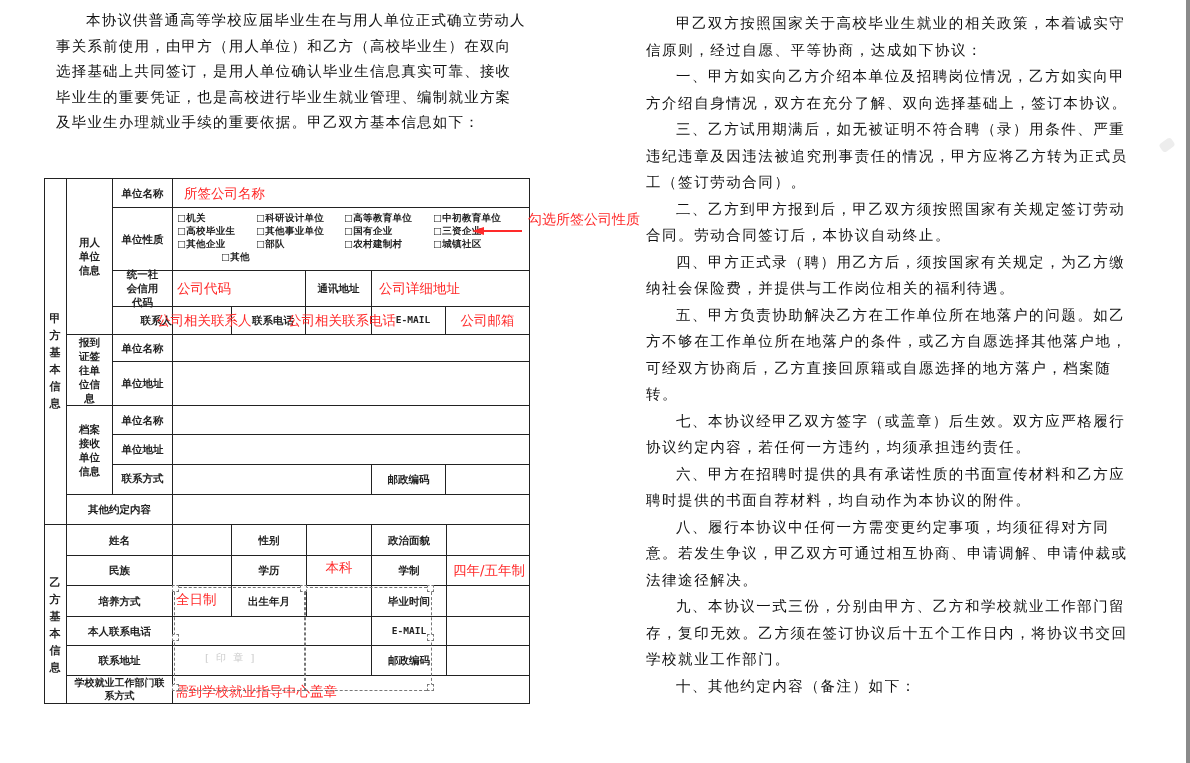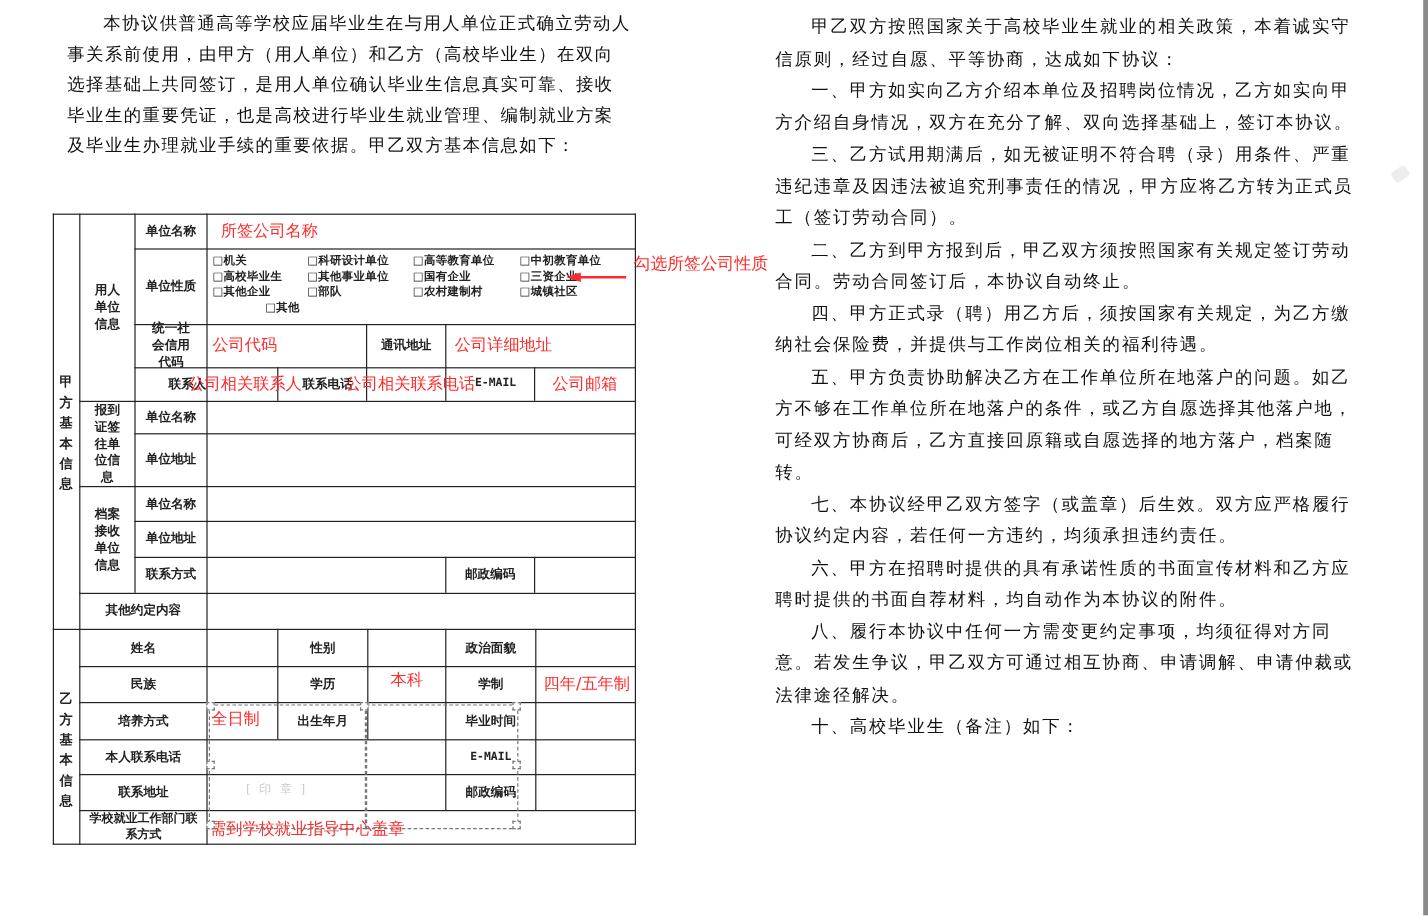--- a/index.html
+++ b/index.html
@@ -116,21 +116,21 @@
   <div class="cell" style="left:113px;top:334px;width:59px;height:27px;">单位名称</div>
   <div class="cell" style="left:173px;top:334px;width:356px;height:27px;"></div>
   <div class="cell" style="left:113px;top:361px;width:59px;height:44px;">单位地址</div>
   <div class="cell" style="left:173px;top:361px;width:356px;height:44px;"></div>
 
   <div class="cell" style="left:67px;top:405px;width:45px;height:89px;padding:0 7px;box-sizing:border-box;">档案接收单位信息</div>
   <div class="cell" style="left:113px;top:405px;width:59px;height:29px;">单位名称</div>
   <div class="cell" style="left:173px;top:405px;width:356px;height:29px;"></div>
   <div class="cell" style="left:113px;top:434px;width:59px;height:30px;">单位地址</div>
   <div class="cell" style="left:173px;top:434px;width:356px;height:30px;"></div>
-  <div class="cell" style="left:113px;top:464px;width:59px;height:30px;">联系方式</div>
+  <div class="cell" style="left:113px;top:464px;width:59px;height:30px;font-family:Liberation Serif, serif;">联系方式</div>
   <div class="cell" style="left:173px;top:464px;width:198px;height:30px;"></div>
   <div class="cell" style="left:372px;top:464px;width:73px;height:30px;">邮政编码</div>
   <div class="cell" style="left:446px;top:464px;width:83px;height:30px;"></div>
 
   <div class="cell" style="left:67px;top:494px;width:105px;height:30px;">其他约定内容</div>
   <div class="cell" style="left:173px;top:494px;width:356px;height:30px;"></div>
 
   <div class="vlabel" style="left:48px;top:574px;">
     <span style="display:block;">乙方基本信息</span>
   </div>
@@ -191,17 +191,18 @@
 <div class="abs right-col">
   <p>甲乙双方按照国家关于高校毕业生就业的相关政策，本着诚实守信原则，经过自愿、平等协商，达成如下协议：</p>
   <p>一、甲方如实向乙方介绍本单位及招聘岗位情况，乙方如实向甲方介绍自身情况，双方在充分了解、双向选择基础上，签订本协议。</p>
   <p>三、乙方试用期满后，如无被证明不符合聘（录）用条件、严重违纪违章及因违法被追究刑事责任的情况，甲方应将乙方转为正式员工（签订劳动合同）。</p>
   <p>二、乙方到甲方报到后，甲乙双方须按照国家有关规定签订劳动合同。劳动合同签订后，本协议自动终止。</p>
   <p>四、甲方正式录（聘）用乙方后，须按国家有关规定，为乙方缴纳社会保险费，并提供与工作岗位相关的福利待遇。</p>
   <p>五、甲方负责协助解决乙方在工作单位所在地落户的问题。如乙方不够在工作单位所在地落户的条件，或乙方自愿选择其他落户地，可经双方协商后，乙方直接回原籍或自愿选择的地方落户，档案随转。</p>
   <p>七、本协议经甲乙双方签字（或盖章）后生效。双方应严格履行协议约定内容，若任何一方违约，均须承担违约责任。</p>
   <p>六、甲方在招聘时提供的具有承诺性质的书面宣传材料和乙方应聘时提供的书面自荐材料，均自动作为本协议的附件。</p>
   <p>八、履行本协议中任何一方需变更约定事项，均须征得对方同意。若发生争议，甲乙双方可通过相互协商、申请调解、申请仲裁或法律途径解决。</p>
-  <p>十、高校毕业生（备注）如下：</p>
+  <p>九、本协议一式三份，分别由甲方、乙方和学校就业工作部门留存，复印无效。乙方须在签订协议后十五个工作日内，将协议书交回学校就业工作部门。</p>
+  <p>十、其他约定内容（备注）如下：</p>
 </div>
 
 <div class="abs faint-mark"></div>
 <div class="abs scrollbar"></div>
 
 </body></html>

